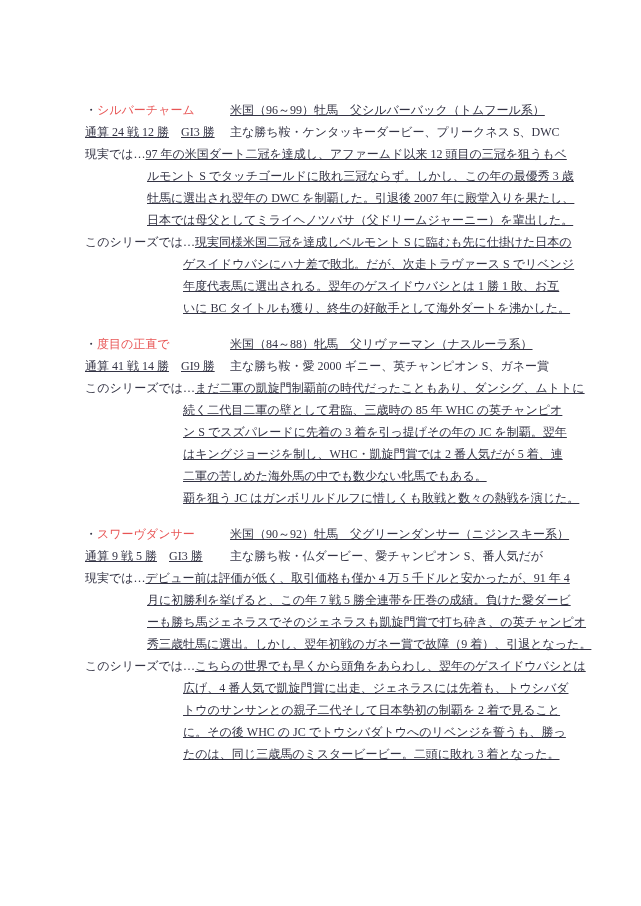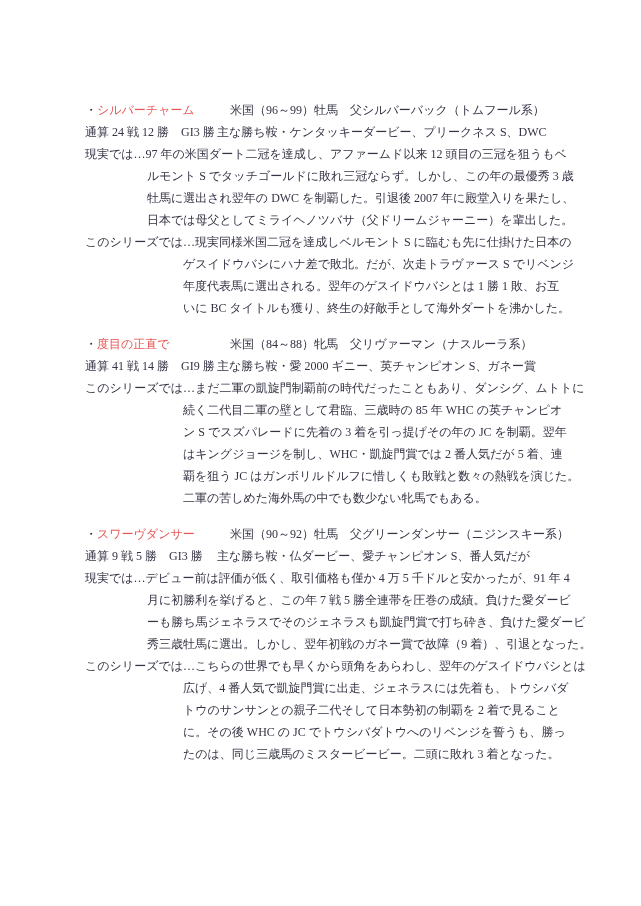--- a/index.html
+++ b/index.html
@@ -2,28 +2,28 @@
 <html><head>
 <meta charset="utf-8">
 <style>
   html,body{margin:0;padding:0;}
   body{
     width:641px;height:906px;background:#ffffff;overflow:hidden;
     font-family:"Liberation Serif","DejaVu Serif",serif;
     font-size:12px;color:#333344;
   }
   .page{padding:99px 0 0 85px;width:480px;}
-  .entry{margin-bottom:14px;}
+  .entry{margin-bottom:14px;text-decoration:underline;}
   .line{line-height:22px;height:22px;white-space:nowrap;}
   .name-cell{display:inline-block;width:145px;}
   .bullet{color:#333344;}
   .horse-name{color:#e85555;}
   .stats-line{position:relative;}
   .grade{margin-left:12px;}
-  .wins{position:absolute;left:132px;top:0;}
+  .wins{position:absolute;left:145px;top:0;}
   .plabel{display:inline-block;}
   .cont-r{padding-left:62px;}
   .cont-s{padding-left:98px;}
 </style>
 </head>
 <body>
 
 <div class="page">
 
   <section class="entry">
@@ -52,36 +52,36 @@
       <span class="name-cell"><span class="bullet">・</span><span class="horse-name">度目の正直で</span></span><span>米国（84～88）牝馬　父リヴァーマン（ナスルーラ系）</span>
     </div>
     <div class="line stats-line">
       <span class="record">通算 41 戦 14 勝</span><span class="grade">GI9 勝</span><span class="wins">主な勝ち鞍・愛 2000 ギニー、英チャンピオン S、ガネー賞</span>
     </div>
     <div>
       <div class="line"><span class="plabel">このシリーズでは…</span><span>まだ二軍の凱旋門制覇前の時代だったこともあり、ダンシグ、ムトトに</span></div>
       <div class="line cont-s">続く二代目二軍の壁として君臨、三歳時の 85 年 WHC の英チャンピオ</div>
       <div class="line cont-s">ン S でスズパレードに先着の 3 着を引っ提げその年の JC を制覇。翌年</div>
       <div class="line cont-s">はキングジョージを制し、WHC・凱旋門賞では 2 番人気だが 5 着、連</div>
+      <div class="line cont-s">二軍の苦しめた海外馬の中でも数少ない牝馬でもある。</div>
       <div class="line cont-s">覇を狙う JC はガンボリルドルフに惜しくも敗戦と数々の熱戦を演じた。</div>
-      <div class="line cont-s">二軍の苦しめた海外馬の中でも数少ない牝馬でもある。</div>
     </div>
   </section>
 
   <section class="entry">
     <div class="line">
       <span class="name-cell"><span class="bullet">・</span><span class="horse-name">スワーヴダンサー</span></span><span>米国（90～92）牡馬　父グリーンダンサー（ニジンスキー系）</span>
     </div>
     <div class="line stats-line">
       <span class="record">通算 9 戦 5 勝</span><span class="grade">GI3 勝</span><span class="wins">主な勝ち鞍・仏ダービー、愛チャンピオン S、番人気だが</span>
     </div>
     <div>
       <div class="line"><span class="plabel">現実では…</span><span>デビュー前は評価が低く、取引価格も僅か 4 万 5 千ドルと安かったが、91 年 4</span></div>
       <div class="line cont-r">月に初勝利を挙げると、この年 7 戦 5 勝全連帯を圧巻の成績。負けた愛ダービ</div>
-      <div class="line cont-r">ーも勝ち馬ジェネラスでそのジェネラスも凱旋門賞で打ち砕き、負けた愛ダービ</div>
+      <div class="line cont-r">ーも勝ち馬ジェネラスでそのジェネラスも凱旋門賞で打ち砕き、の英チャンピオ</div>
       <div class="line cont-r">秀三歳牡馬に選出。しかし、翌年初戦のガネー賞で故障（9 着）、引退となった。</div>
     </div>
     <div>
       <div class="line"><span class="plabel">このシリーズでは…</span><span>こちらの世界でも早くから頭角をあらわし、翌年のゲスイドウバシとは</span></div>
       <div class="line cont-s">広げ、4 番人気で凱旋門賞に出走、ジェネラスには先着も、トウシバダ</div>
       <div class="line cont-s">トウのサンサンとの親子二代そして日本勢初の制覇を 2 着で見ること</div>
       <div class="line cont-s">に。その後 WHC の JC でトウシバダトウへのリベンジを誓うも、勝っ</div>
       <div class="line cont-s">たのは、同じ三歳馬のミスタービービー。二頭に敗れ 3 着となった。</div>
     </div>
   </section>

